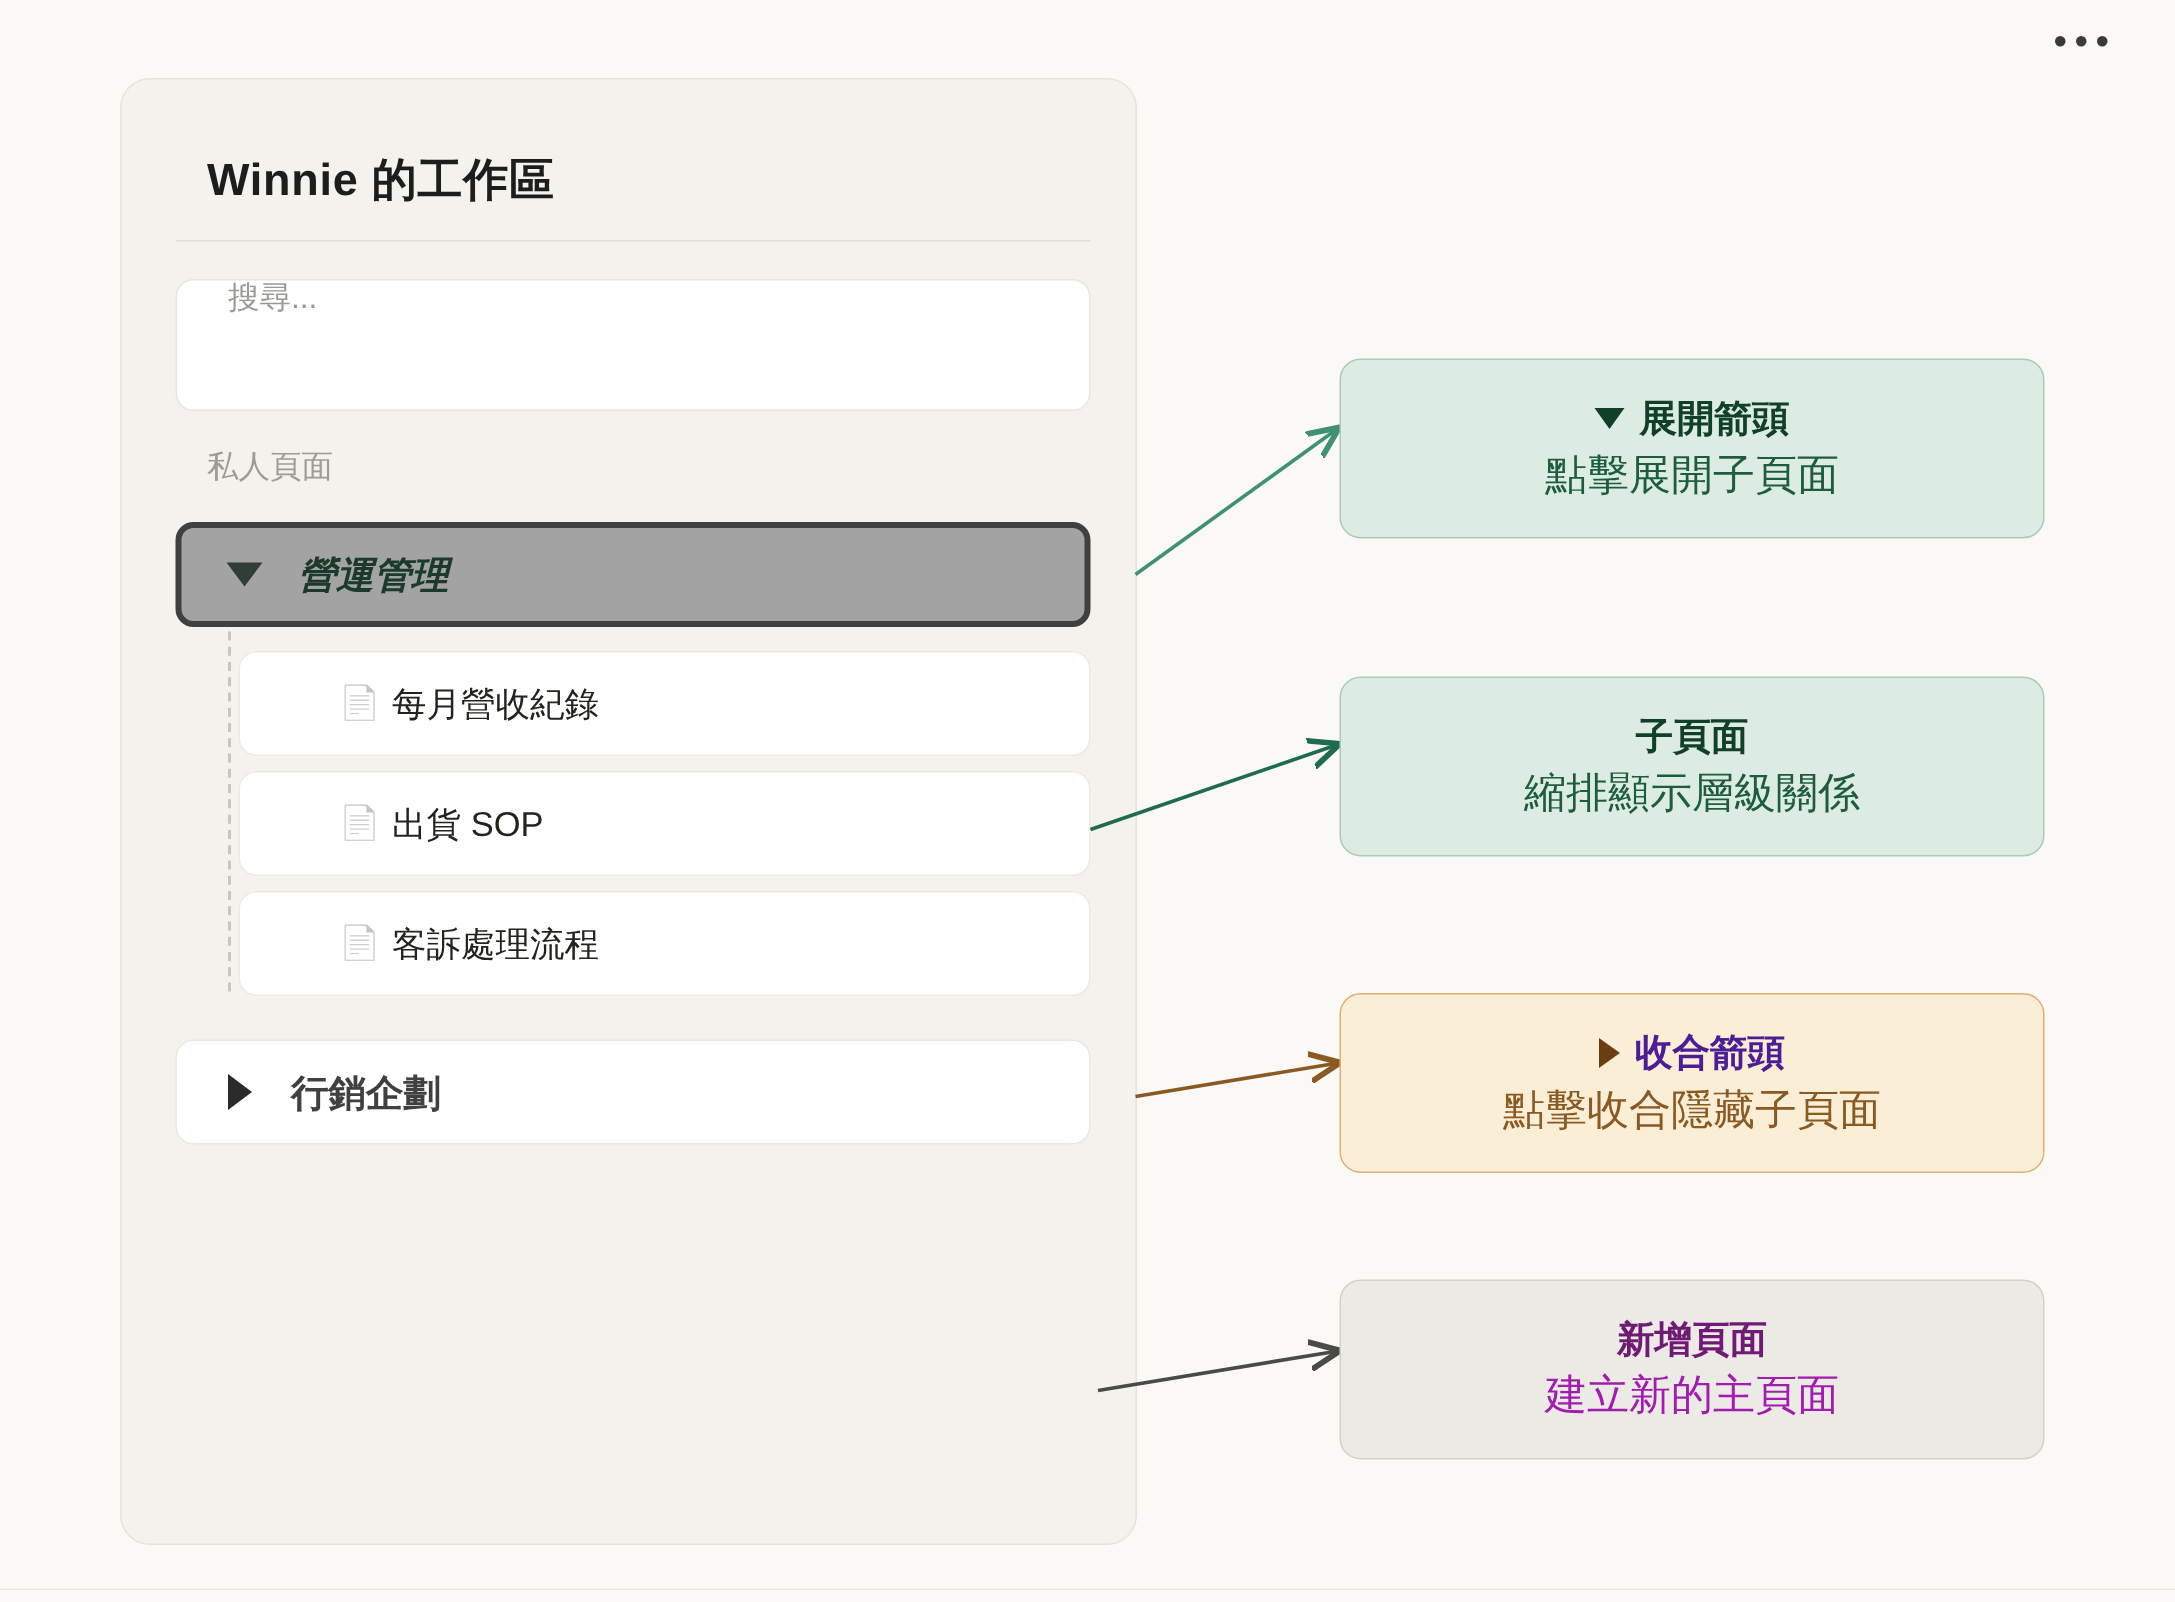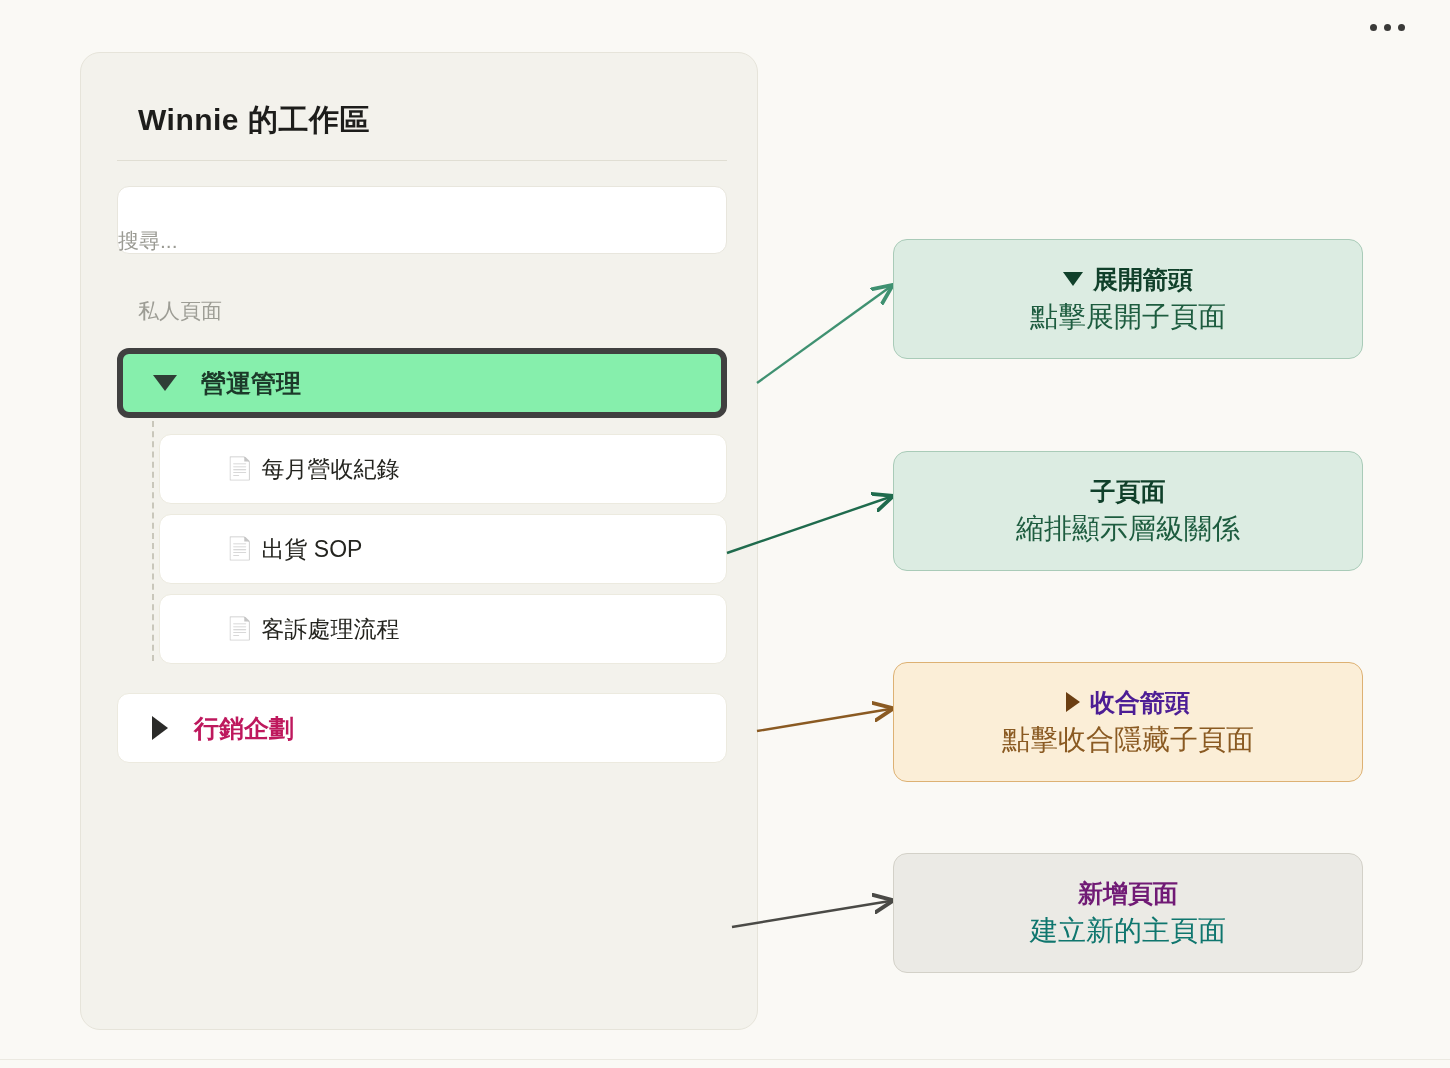--- a/index.html
+++ b/index.html
@@ -61,27 +61,28 @@
     width: 610px;
     height: 1px;
     background: #e0ded3;
   }
 
   .search-box {
     position: absolute;
     left: 36px;
     top: 133px;
     width: 610px;
-    height: 68px;
+    height: 88px;
     background: #ffffff;
     border: 1px solid #e8e6dd;
     border-radius: 12px;
     box-sizing: border-box;
     display: flex;
-    align-items: flex-end;
+    align-items: flex-start;
+    padding-left: 34px;
     font-size: 21px;
     color: #9a9a93;
   }
   .search-box input {
     border: none;
     outline: none;
     background: transparent;
     font-size: 21px;
     color: #9a9a93;
     font-family: "Liberation Sans", "DejaVu Sans", sans-serif;
@@ -108,22 +109,23 @@
   }
 
   .row-parent {
     left: 36px;
     width: 610px;
     height: 70px;
     background: #ffffff;
     border: 1px solid #eceadf;
   }
   .row-parent.selected {
-    background: #86efac;
-    border: 6px solid #404040;
+    background: #a3a3a3;
+    border: 4px solid #404040;
+    font-style: italic;
   }
 
   .caret {
     width: 0;
     height: 0;
     margin-left: 30px;
     margin-right: 24px;
     flex: none;
   }
   .caret-down {
@@ -135,21 +137,21 @@
     border-top: 12px solid transparent;
     border-bottom: 12px solid transparent;
     border-left: 16px solid #2b2b29;
     margin-left: 34px;
     margin-right: 26px;
   }
 
   .row-parent .row-label {
     font-size: 25px;
     font-weight: 700;
-    color: #be185d;
+    color: #404040;
   }
   .row-parent.selected .row-label { color: #1c3a2a; }
 
   .row-child {
     left: 78px;
     width: 568px;
     height: 70px;
     background: #ffffff;
     border: 1px solid #eceadf;
     padding-left: 66px;
@@ -229,21 +231,21 @@
     border: 1px solid #ddb173;
   }
   .callout.amber .c-title { color: #4c1d95; }
   .callout.amber .c-sub  { color: #8a5a22; }
 
   .callout.gray {
     background: #ebeae5;
     border: 1px solid #d3d1c8;
   }
   .callout.gray .c-title { color: #701a75; text-align: center; }
-  .callout.gray .c-sub  { color: #0f766e; font-family: Liberation Serif, serif; }
+  .callout.gray .c-sub  { color: #a21caf; font-family: Liberation Serif, serif; }
 
   .mini-caret-down {
     width: 0; height: 0;
     border-left: 10px solid transparent;
     border-right: 10px solid transparent;
     border-top: 14px solid #10402a;
   }
   .mini-caret-right {
     width: 0; height: 0;
     border-top: 10px solid transparent;

